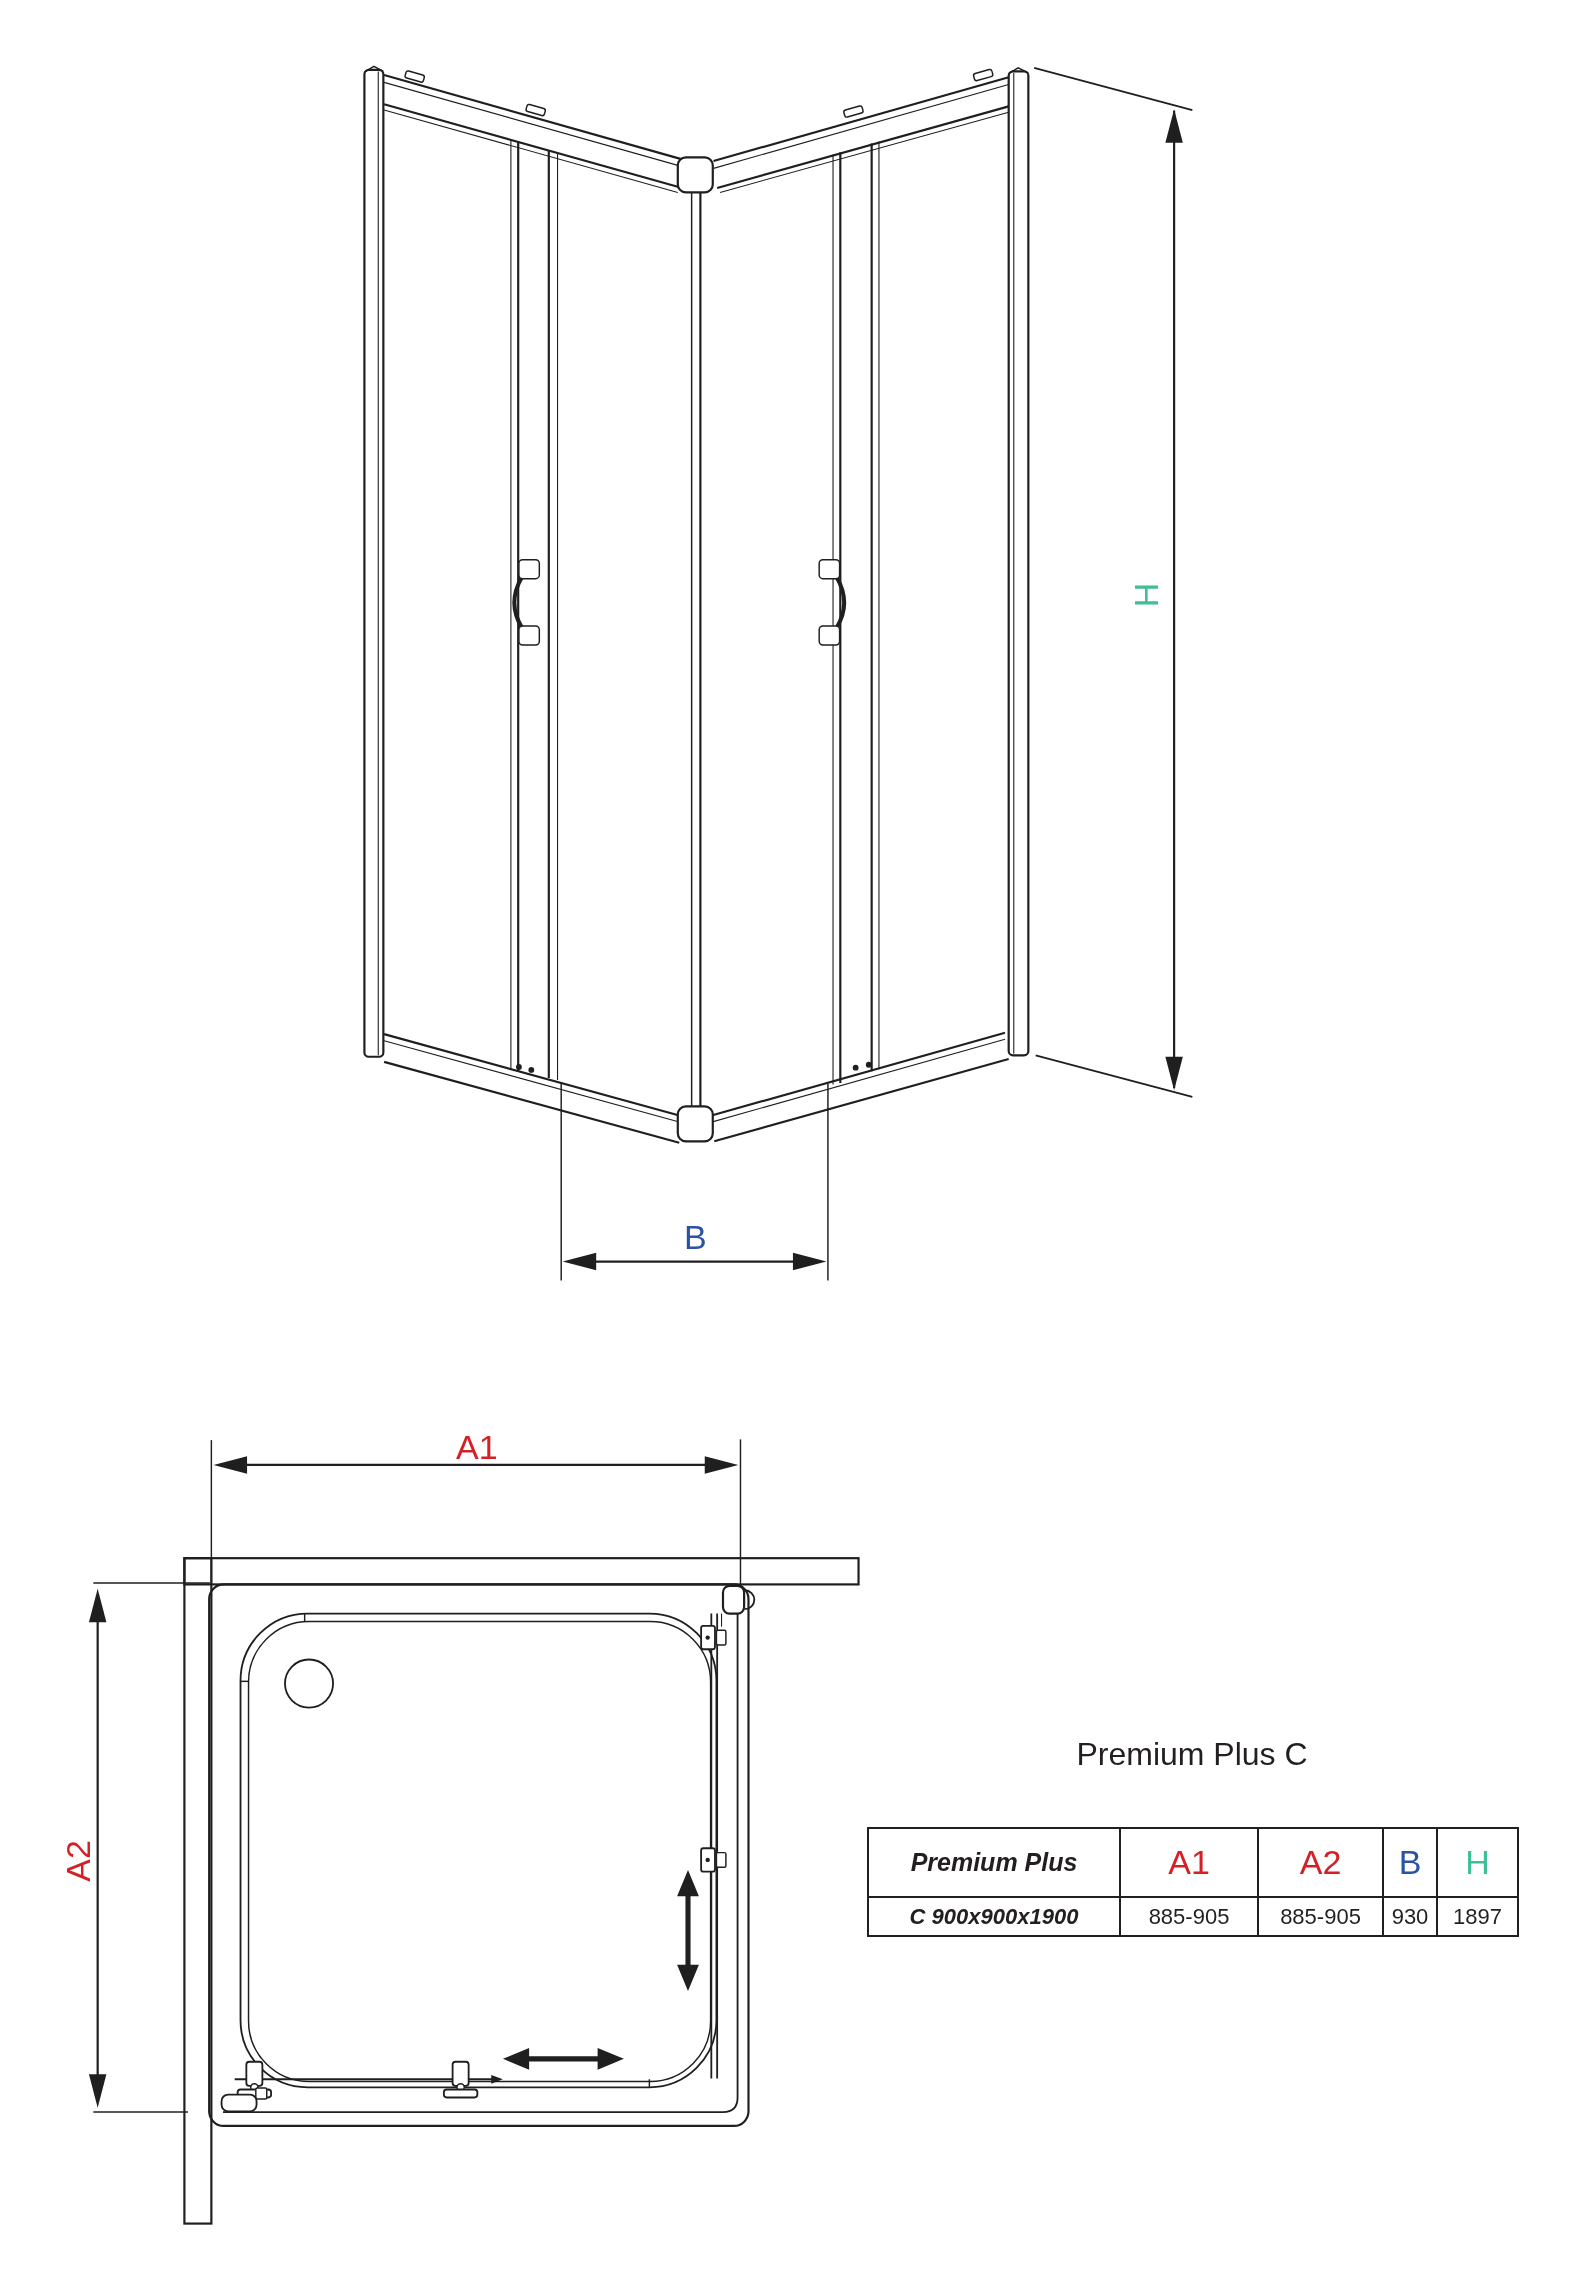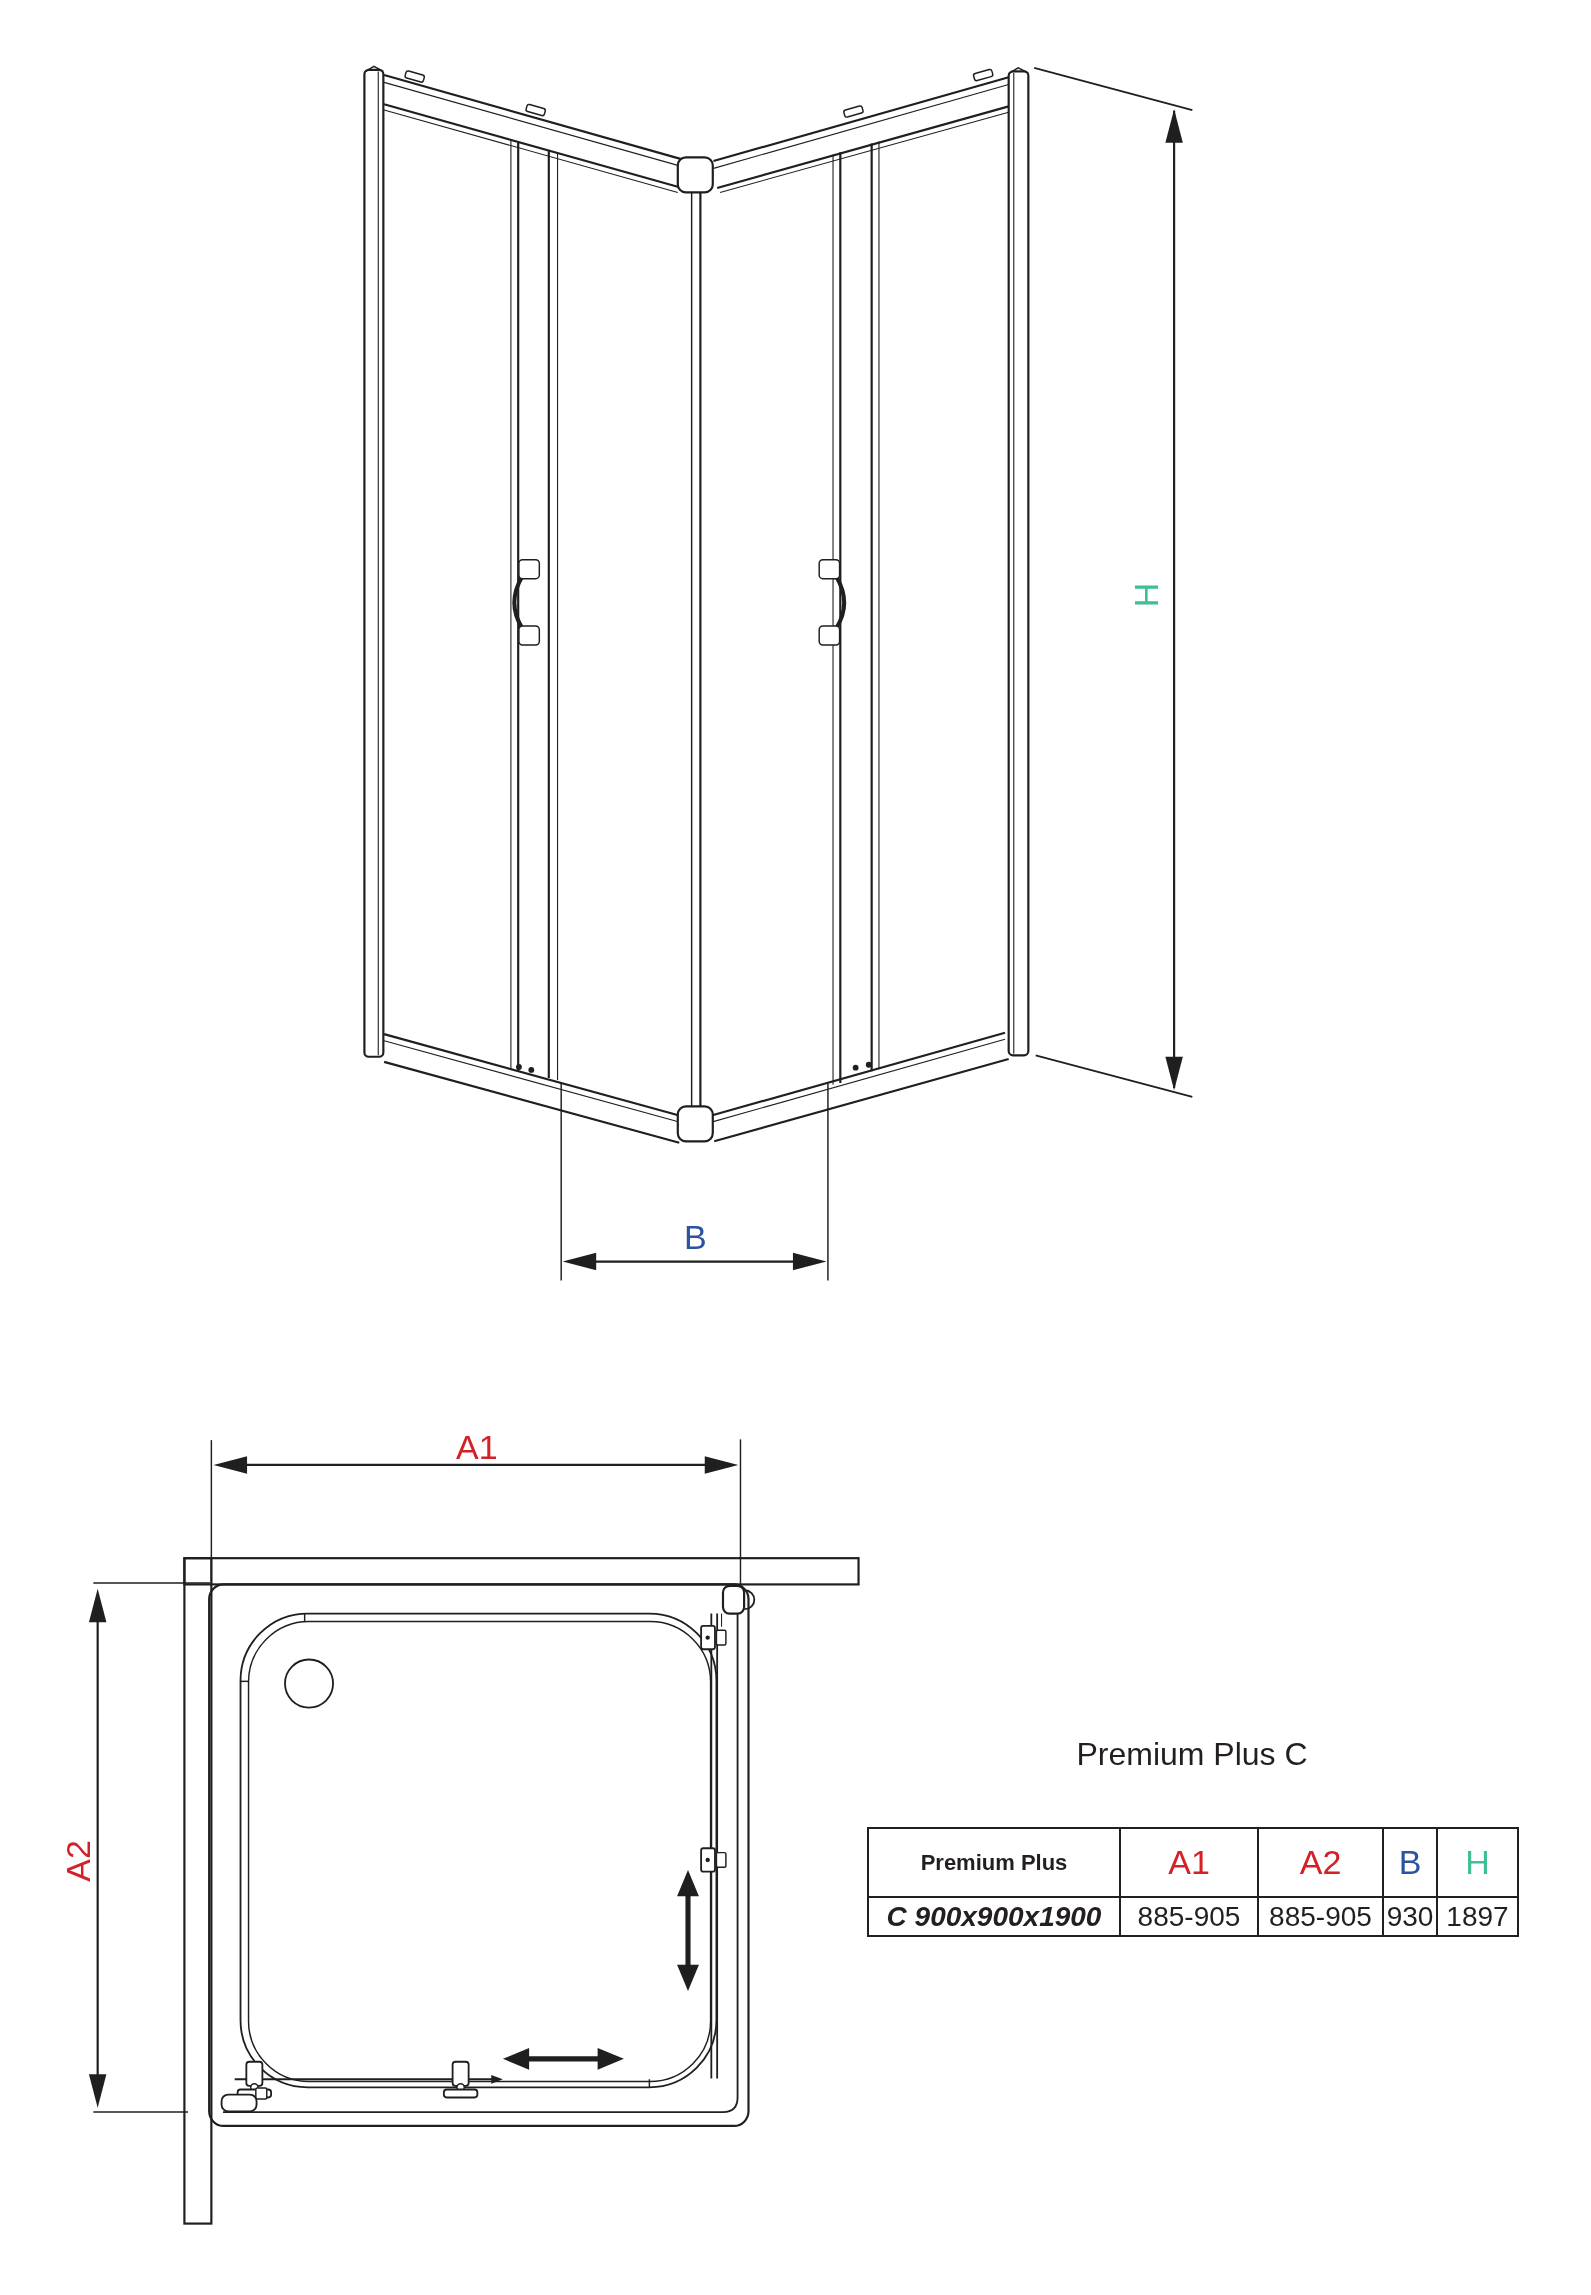--- a/index.html
+++ b/index.html
@@ -38,22 +38,22 @@
     border-collapse:collapse;table-layout:fixed;
     background:#fff;
   }
   #spec-table td{
     border:2.2px solid #231f20;
     text-align:center;vertical-align:middle;
     color:#231f20;padding:0;
   }
   #spec-table{border:2.9px solid #231f20;}
   #spec-table .hrow td{height:67px;}
-  #spec-table .drow td{height:37px;font-size:28px;}
-  #spec-table .hname{font-weight:bold;font-size:22px;}
+  #spec-table .drow td{height:37px;font-size:22px;}
+  #spec-table .hname{font-weight:bold;font-size:25px;font-style:italic;}
   #spec-table .hdim{font-size:34px;}
   #spec-table .model{font-weight:bold;font-style:italic;font-size:25px;}
   #spec-table .c-red{color:#d42127;}
   #spec-table .c-blue{color:#2b53a3;}
   #spec-table .c-teal{color:#3fbf97;}
 </style>
 </head>
 <body>
 
 <div id="canvas">

